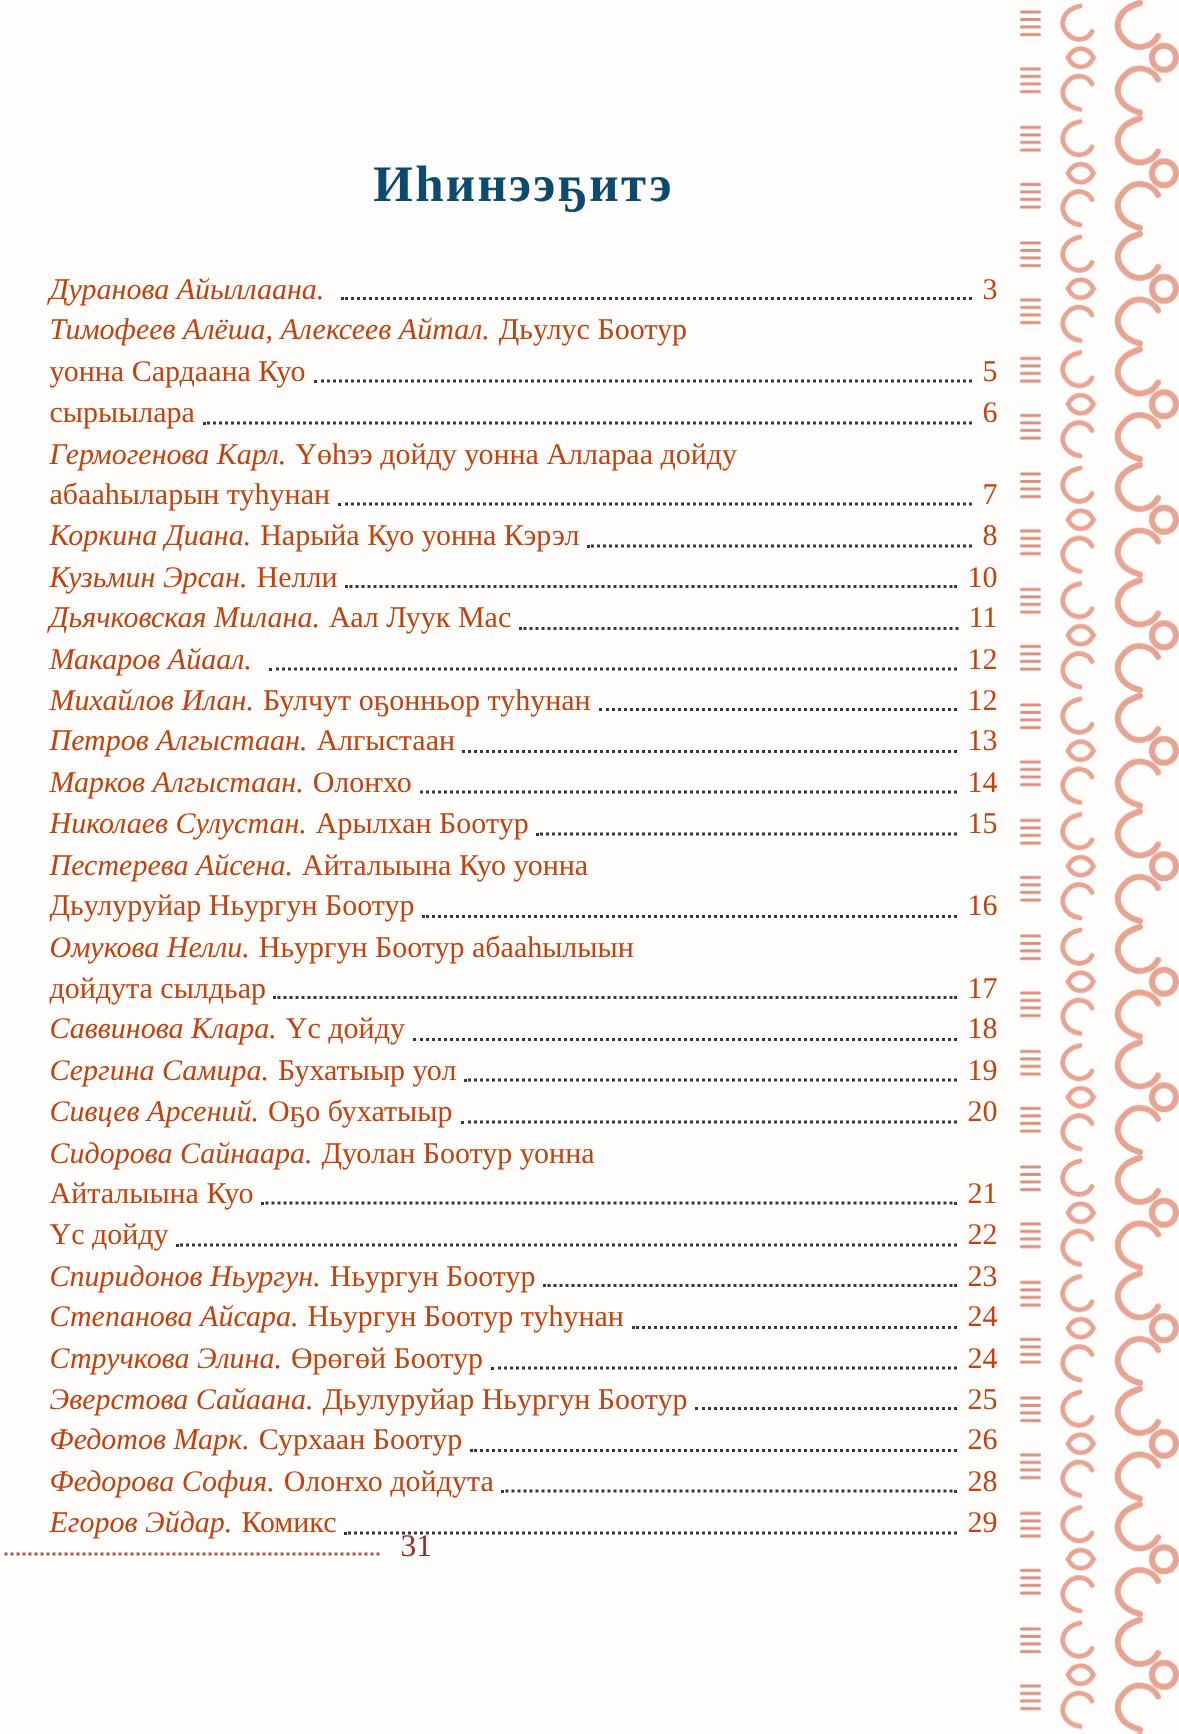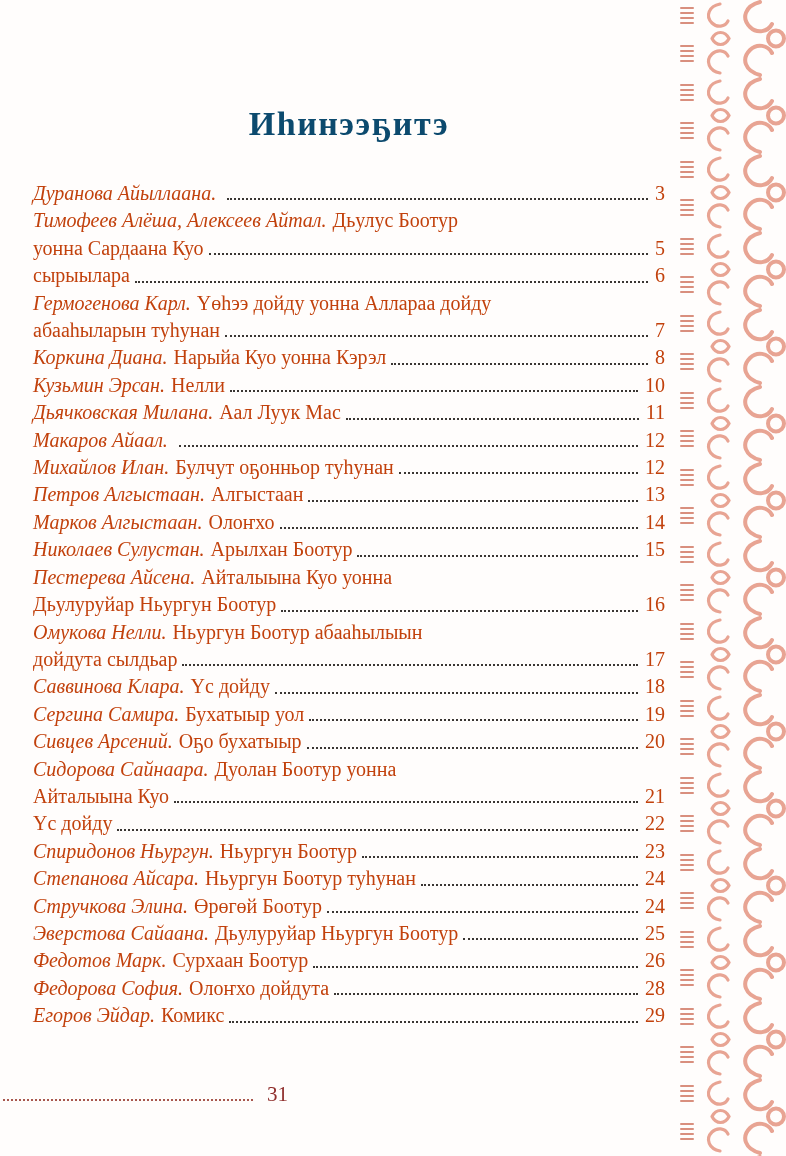--- a/index.html
+++ b/index.html
@@ -45,21 +45,21 @@
   .leader {
     flex:1 1 auto;
     min-width:10px;
     height:0;
     border-bottom:2.4px dotted #3a3633;
     align-self:flex-end;
     margin:0 7px 7px 5px;
   }
   .pg { white-space:pre; }
   .footer {
-    position:absolute; left:3px; top:1082px;
+    position:absolute; left:3px; top:1018px;
     display:flex; align-items:baseline; width:330px;
   }
   .f-leader {
     width:250px; height:0;
     border-bottom:2.2px dotted #a8574e;
     align-self:flex-end;
     margin-bottom:6px;
   }
   .f-page {
     margin-left:14px;

